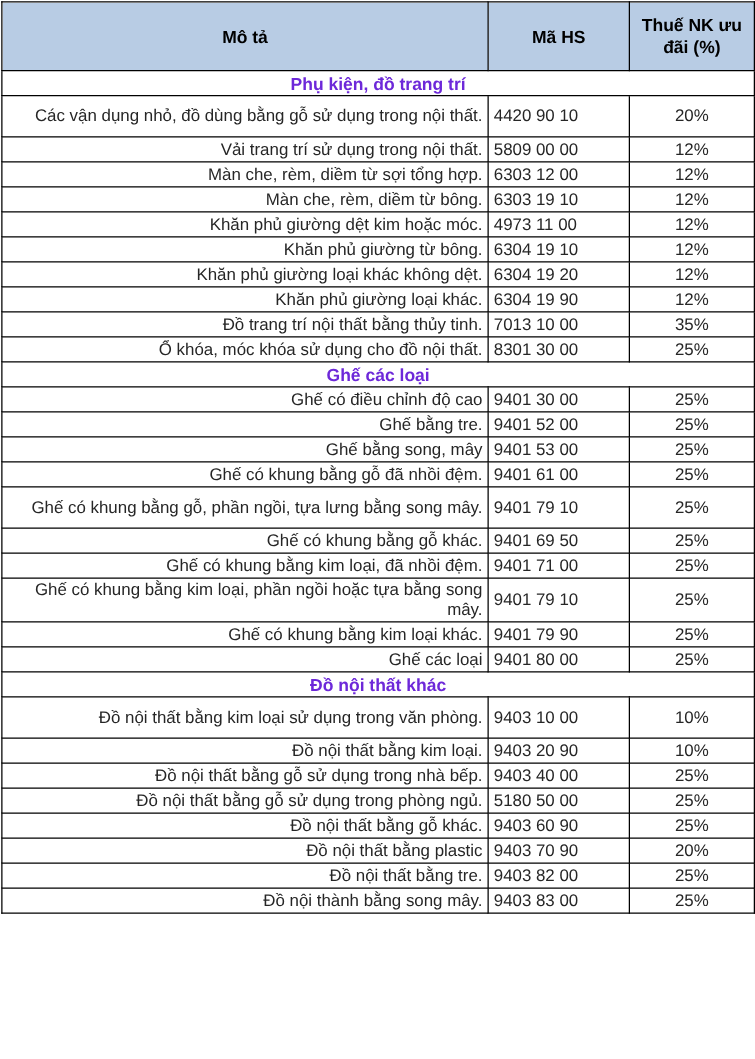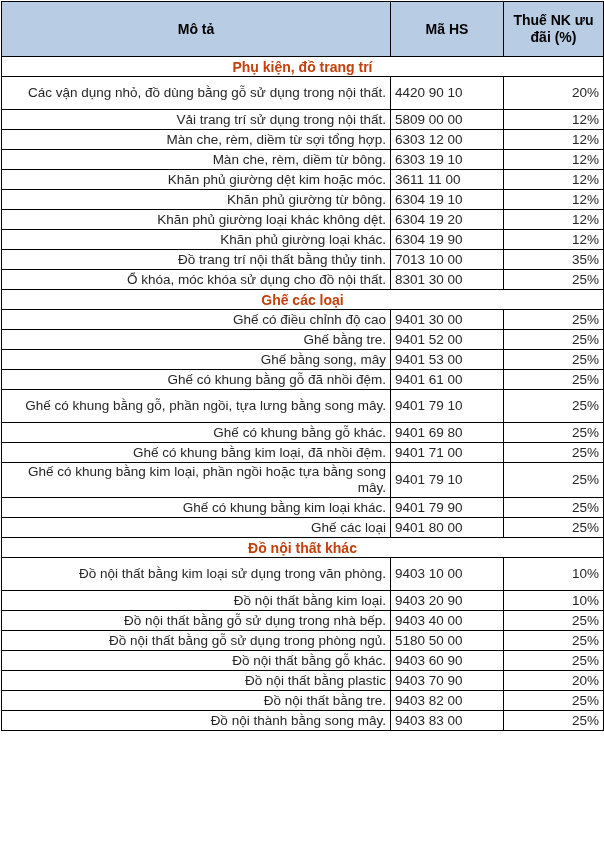--- a/index.html
+++ b/index.html
@@ -45,25 +45,25 @@
   }
   tbody td {
     font-size: 13.5px;
     color: #262626;
     line-height: 16px;
     padding: 1px 4px;
     vertical-align: middle;
   }
   td.desc  { text-align: right; }
   td.code  { text-align: left; }
-  td.rate  { text-align: right; }
+  td.rate  { text-align: center; }
   tr.section-row td {
     font-size: 14px;
     font-weight: bold;
-    color: #c2410c;
+    color: #6d28d9;
     text-align: center;
     padding: 1px 4px;
   }
 </style>
 </head>
 <body>
 
 <div class="page">
   <table class="tariff">
     <colgroup>
@@ -98,21 +98,21 @@
         <td class="code">6303 12 00</td>
         <td class="rate">12%</td>
       </tr>
       <tr>
         <td class="desc">Màn che, rèm, diềm từ bông.</td>
         <td class="code">6303 19 10</td>
         <td class="rate">12%</td>
       </tr>
       <tr>
         <td class="desc">Khăn phủ giường dệt kim hoặc móc.</td>
-        <td class="code">3611 11 00</td>
+        <td class="code">4973 11 00</td>
         <td class="rate">12%</td>
       </tr>
       <tr>
         <td class="desc">Khăn phủ giường từ bông.</td>
         <td class="code">6304 19 10</td>
         <td class="rate">12%</td>
       </tr>
       <tr>
         <td class="desc">Khăn phủ giường loại khác không dệt.</td>
         <td class="code">6304 19 20</td>
@@ -157,21 +157,21 @@
         <td class="code">9401 61 00</td>
         <td class="rate">25%</td>
       </tr>
       <tr class="tall">
         <td class="desc">Ghế có khung bằng gỗ, phần ngồi, tựa lưng bằng song mây.</td>
         <td class="code">9401 79 10</td>
         <td class="rate">25%</td>
       </tr>
       <tr>
         <td class="desc">Ghế có khung bằng gỗ khác.</td>
-        <td class="code">9401 69 80</td>
+        <td class="code">9401 69 50</td>
         <td class="rate">25%</td>
       </tr>
       <tr>
         <td class="desc">Ghế có khung bằng kim loại, đã nhồi đệm.</td>
         <td class="code">9401 71 00</td>
         <td class="rate">25%</td>
       </tr>
       <tr>
         <td class="desc">Ghế có khung bằng kim loại, phần ngồi hoặc tựa bằng song mây.</td>
         <td class="code">9401 79 10</td>

